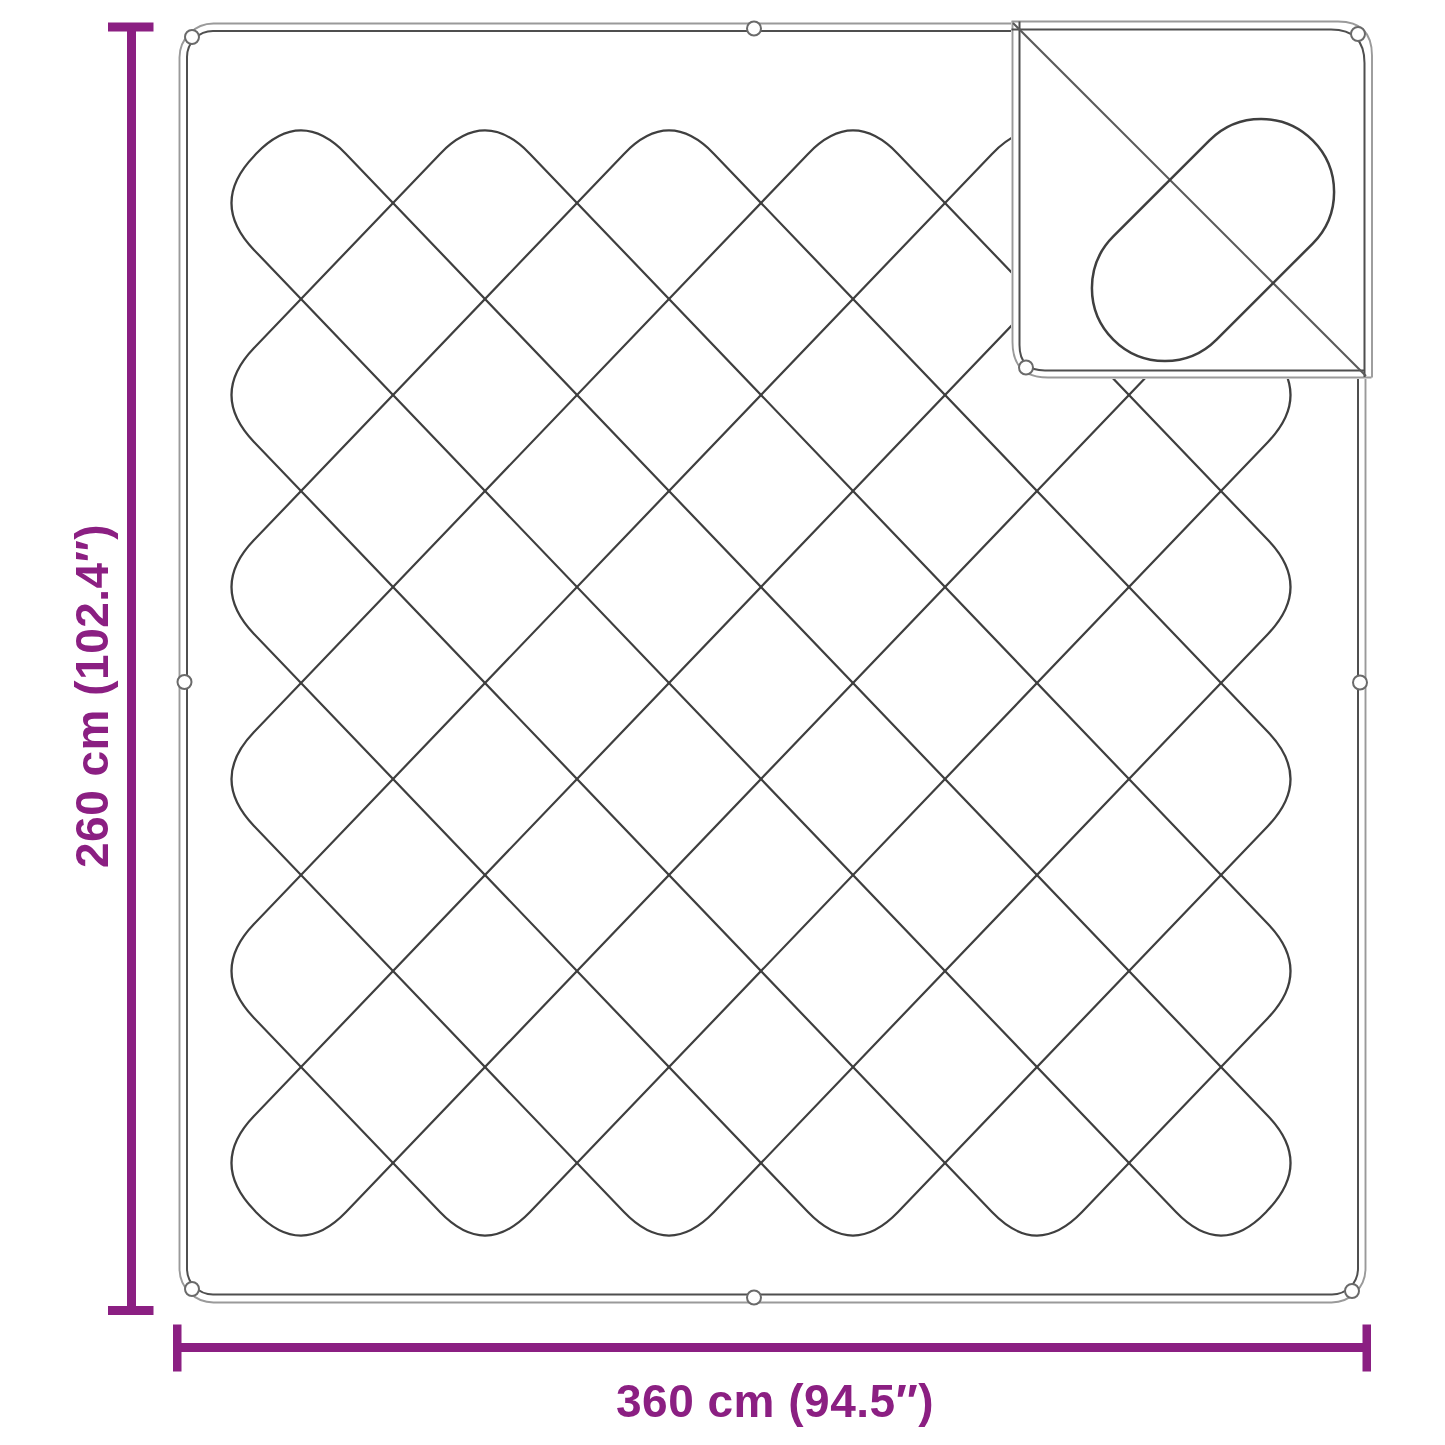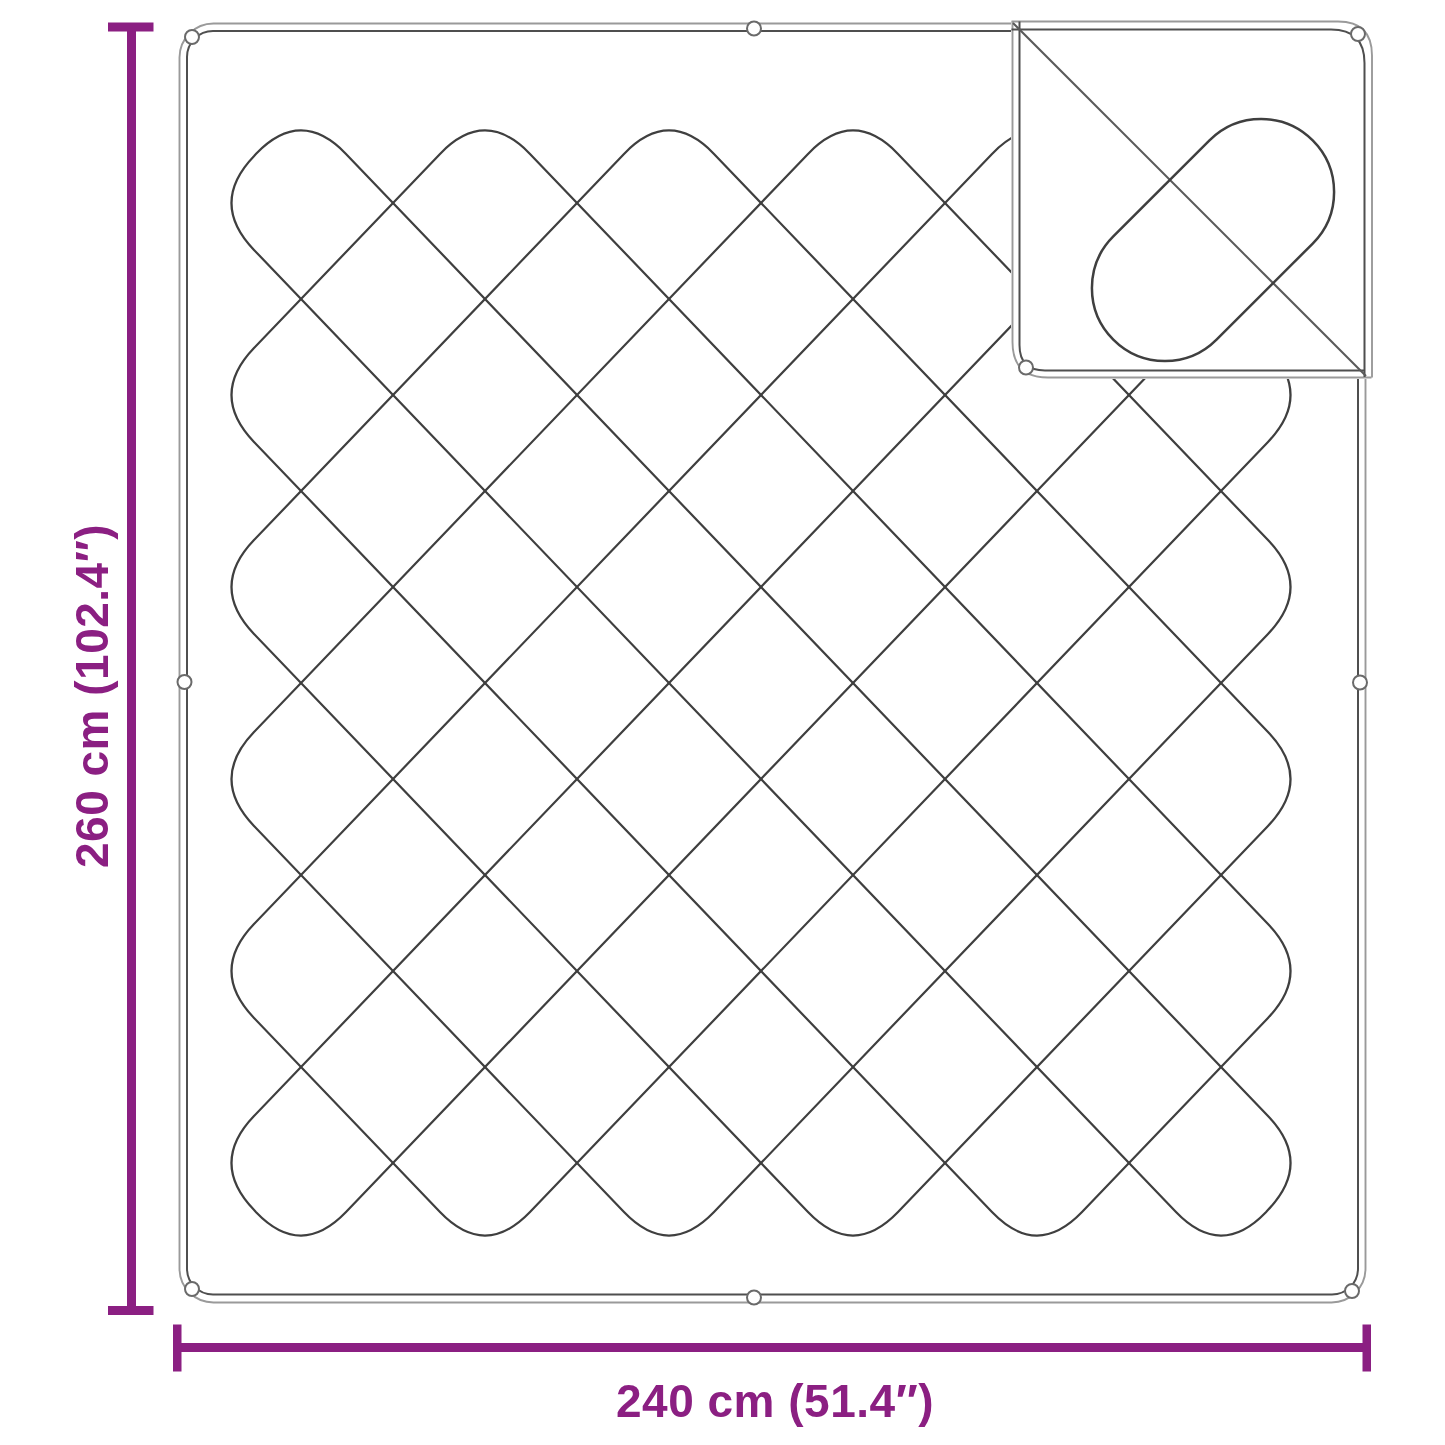--- a/index.html
+++ b/index.html
@@ -75,14 +75,14 @@
       </g>
       <g>
         <rect x="173" y="1343" width="1198" height="9" fill="#8b1f82"></rect>
         <rect x="173" y="1324.5" width="8.5" height="47" fill="#8b1f82"></rect>
         <rect x="1362.5" y="1324.5" width="8.5" height="47" fill="#8b1f82"></rect>
       </g>
     </svg>
 
   <div class="dim-label dim-label-vertical">260 cm (102.4″)</div>
 
-  <div class="dim-label dim-label-horizontal">240 cm (51.4″)</div>
+  <div class="dim-label dim-label-horizontal">360 cm (94.5″)</div>
 </div>
 
 </body></html>

